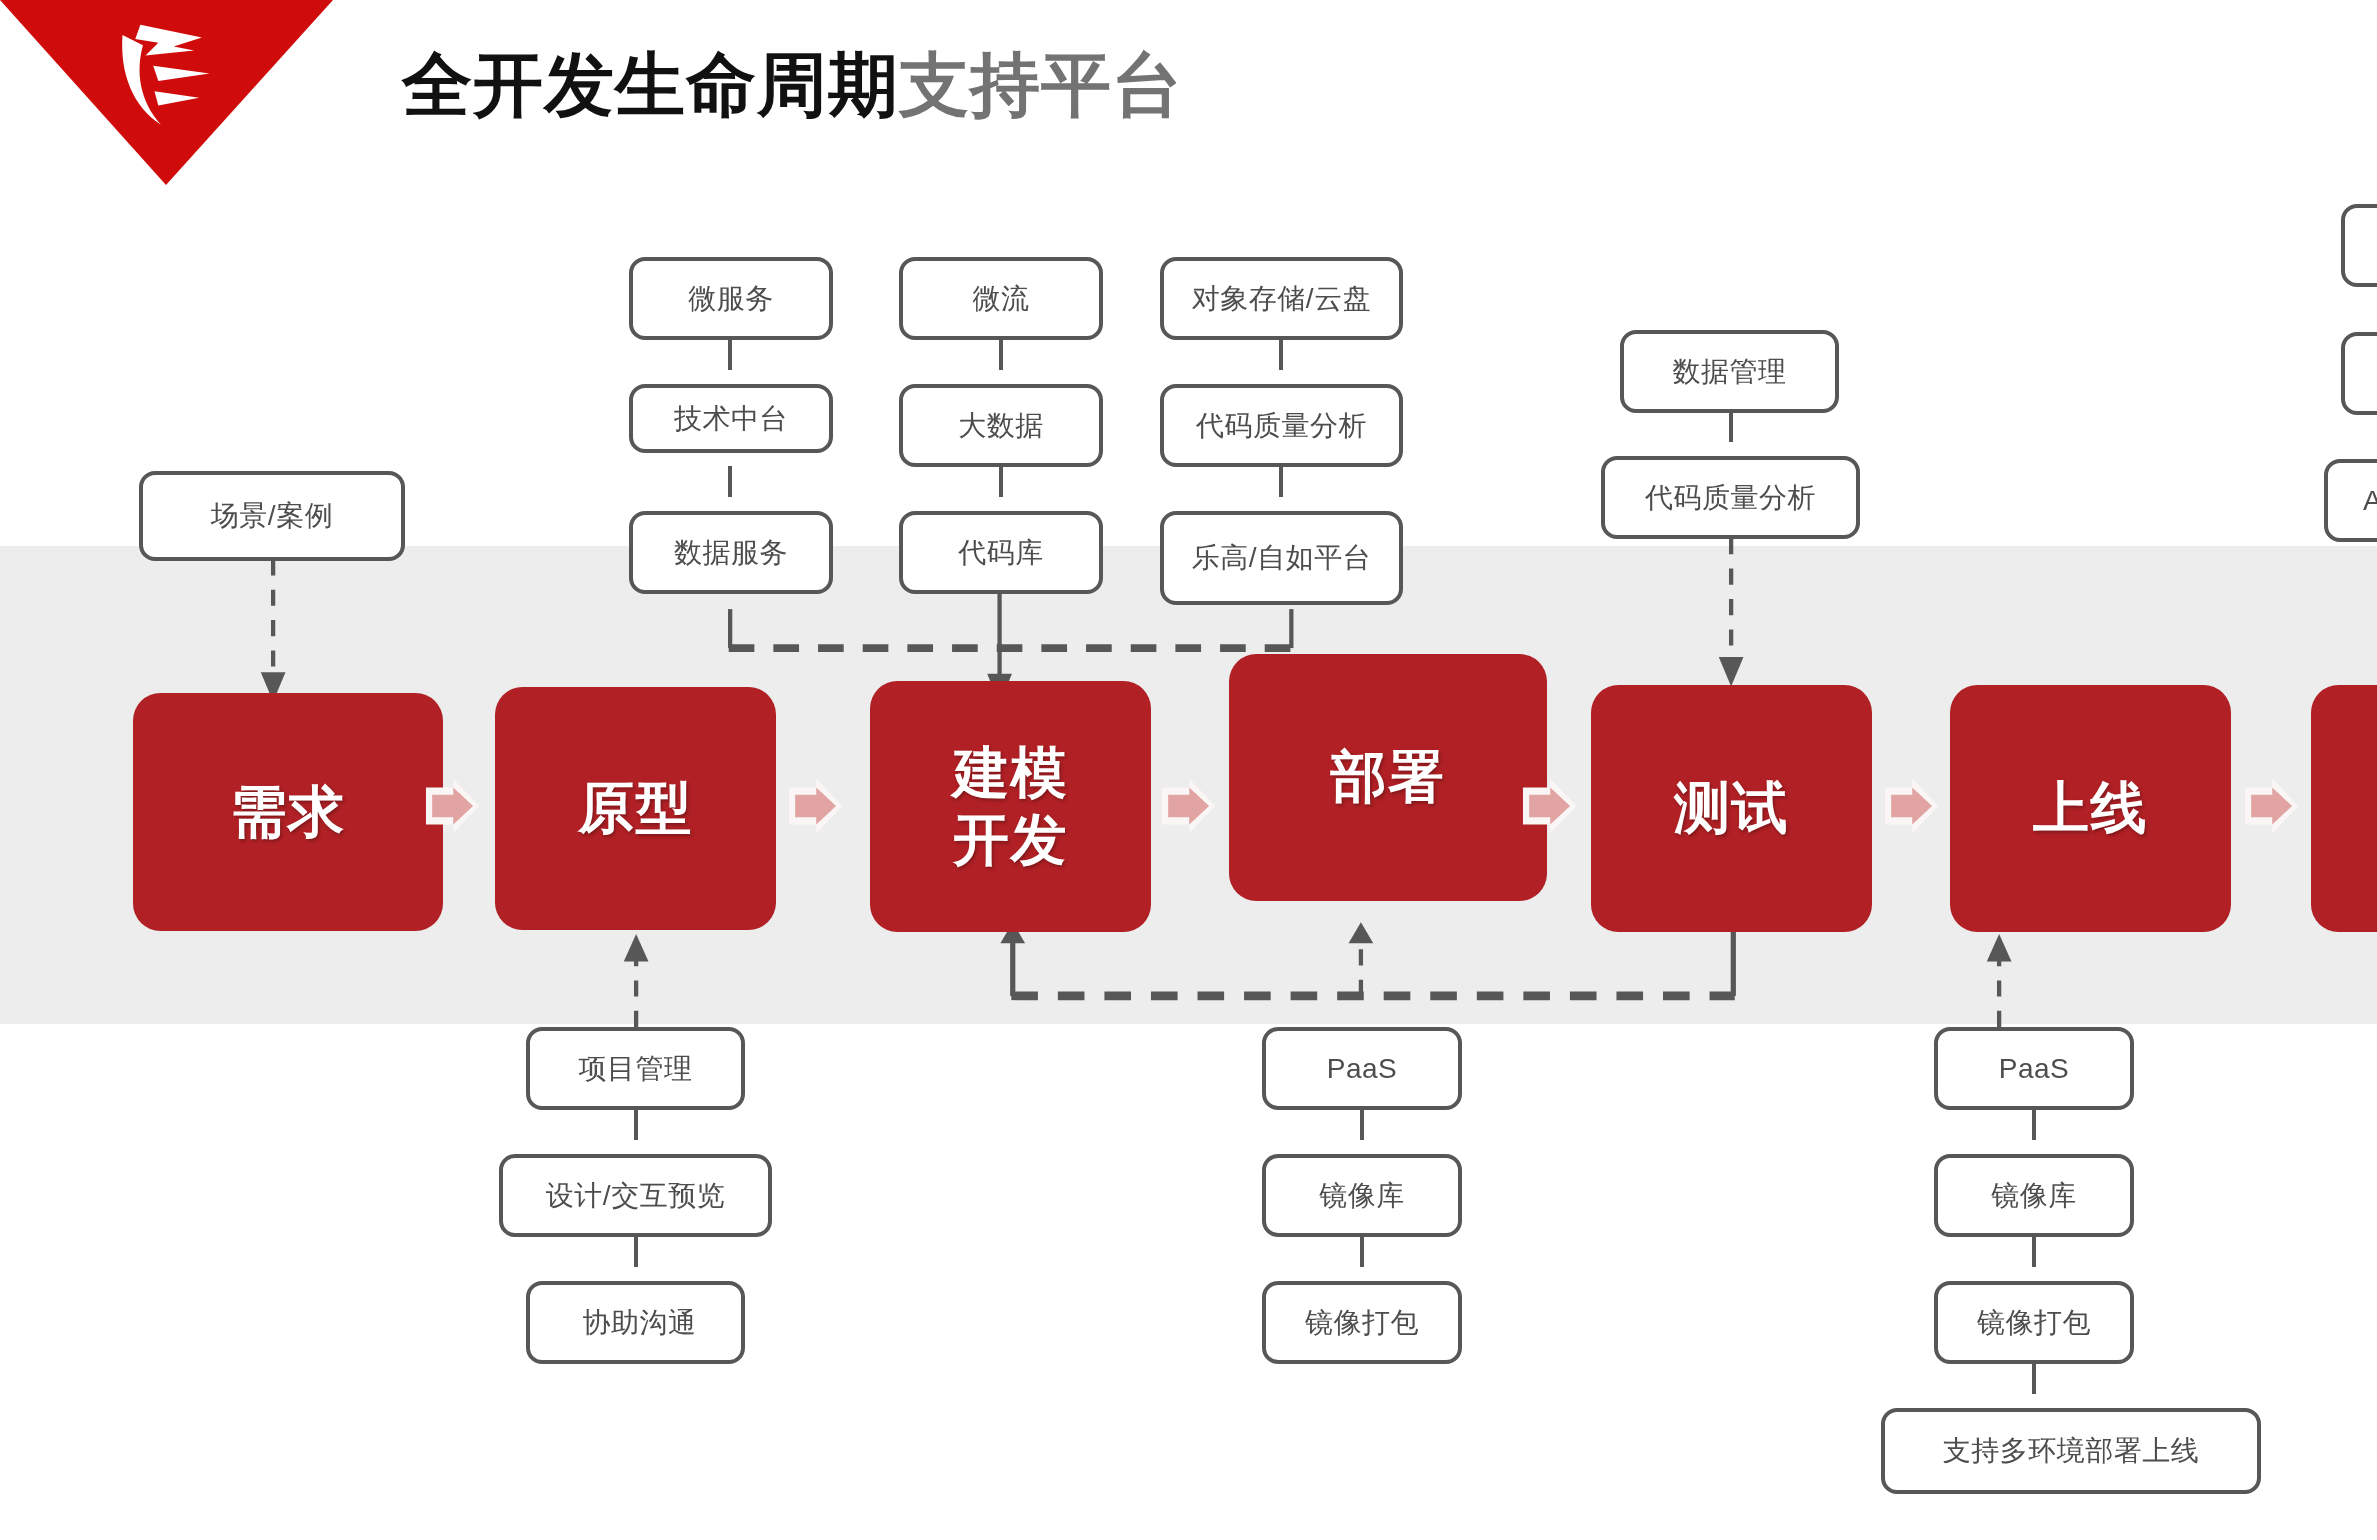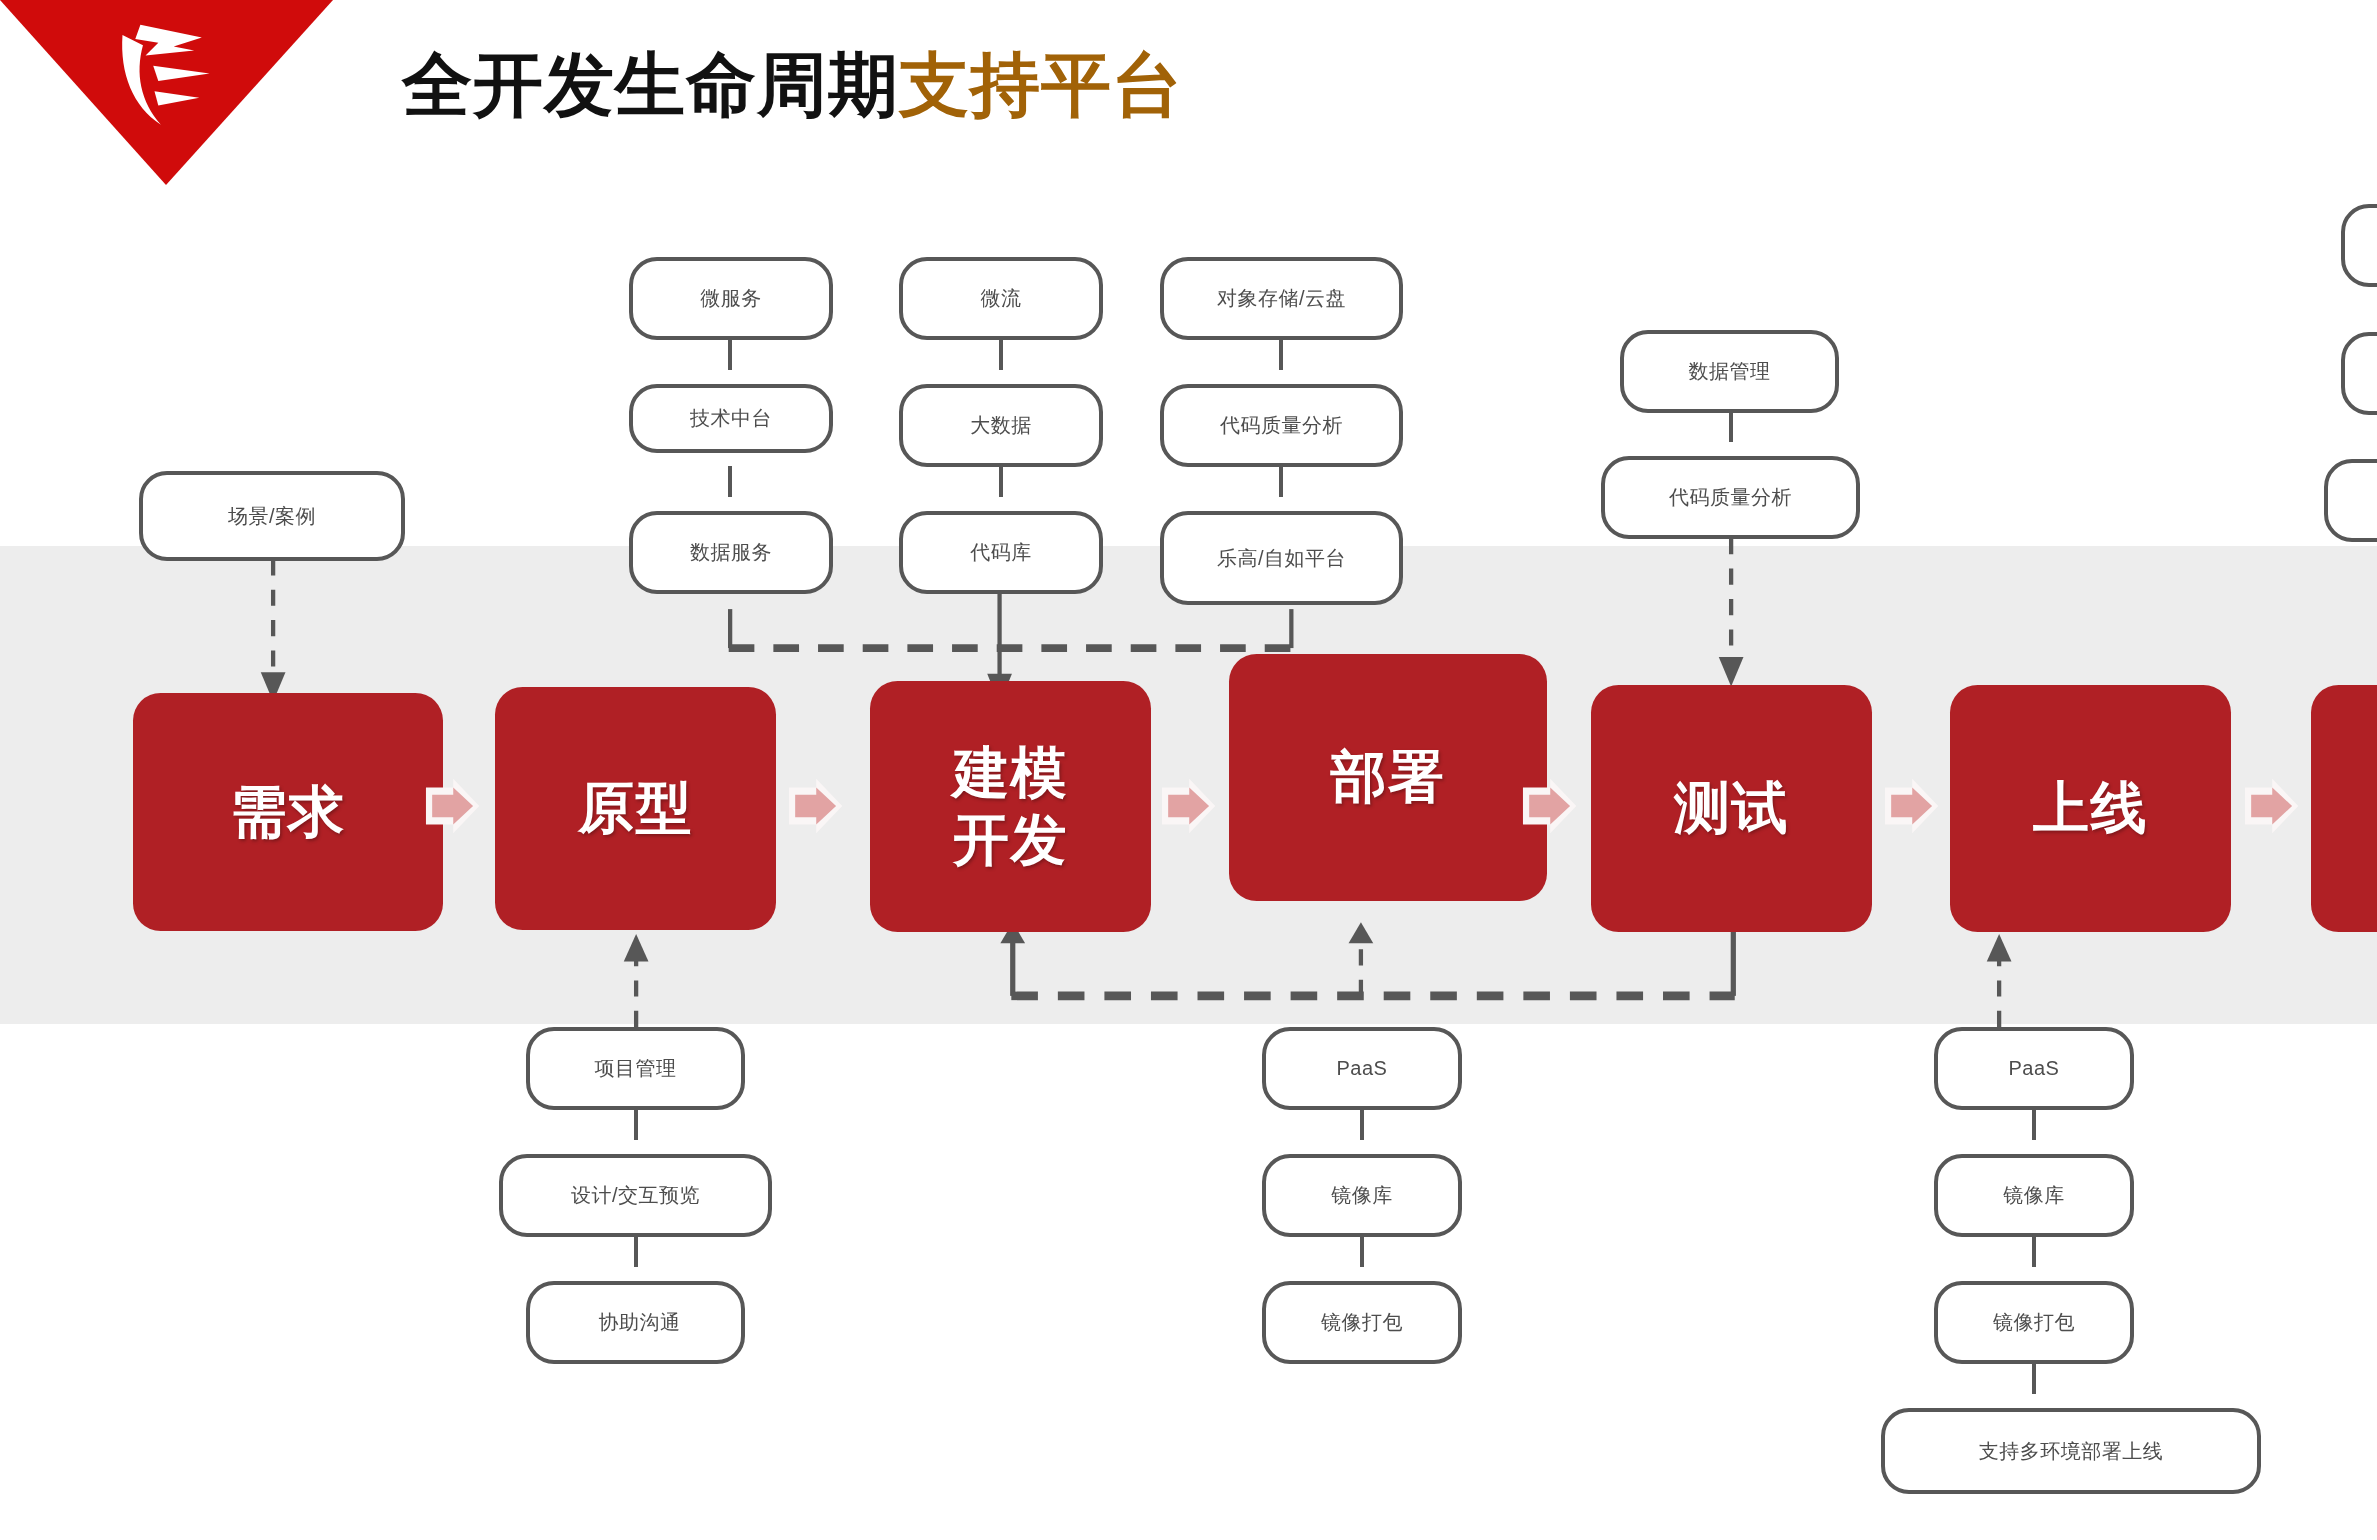--- a/index.html
+++ b/index.html
@@ -27,21 +27,21 @@
     position: absolute; left: 102px; top: 12px; width: 128px; height: 128px;
   }
 
   
   .page-title {
     position: absolute; left: 402px; top: 45px;
     font-size: 70px; font-weight: bold; letter-spacing: 1px;
     white-space: nowrap; color: #111111; line-height: 1.15;
     z-index: 20;
   }
-  .page-title .accent { color: #a16207; }
+  .page-title .accent { color: #737373; }
 
   
   .band {
     position: absolute; left: 0; top: 546px; width: 2739px; height: 478px;
     background: #EDEDED; z-index: 1;
   }
 
   
   .stage {
     position: absolute; z-index: 12;
@@ -51,23 +51,23 @@
     line-height: 1.18; text-align: center; letter-spacing: 1.4px;
     text-shadow: 1.4px 1.9px 3.3px rgba(0,0,0,0.28);
   }
 
   
   .flow-arrow { position: absolute; z-index: 13; width: 62px; height: 62px; }
 
   
   .node {
     position: absolute; z-index: 12;
-    background: #ffffff; border: 4.3px solid #575757; border-radius: 28px;
+    background: #ffffff; border: 4.3px solid #575757; border-radius: 16px;
     display: flex; align-items: center; justify-content: center;
-    color: #4d4d4d; font-size: 20px; letter-spacing: 0.5px;
+    color: #4d4d4d; font-size: 28px; letter-spacing: 0.5px;
     text-align: center; white-space: nowrap;
   }
 
   
   .vline-solid { position: absolute; z-index: 10; background: #575757; width: 4.3px; }
   .conn { position: absolute; z-index: 10; }
   .conn svg { display: block; overflow: visible; }
 </style>
 </head>
 <body>

